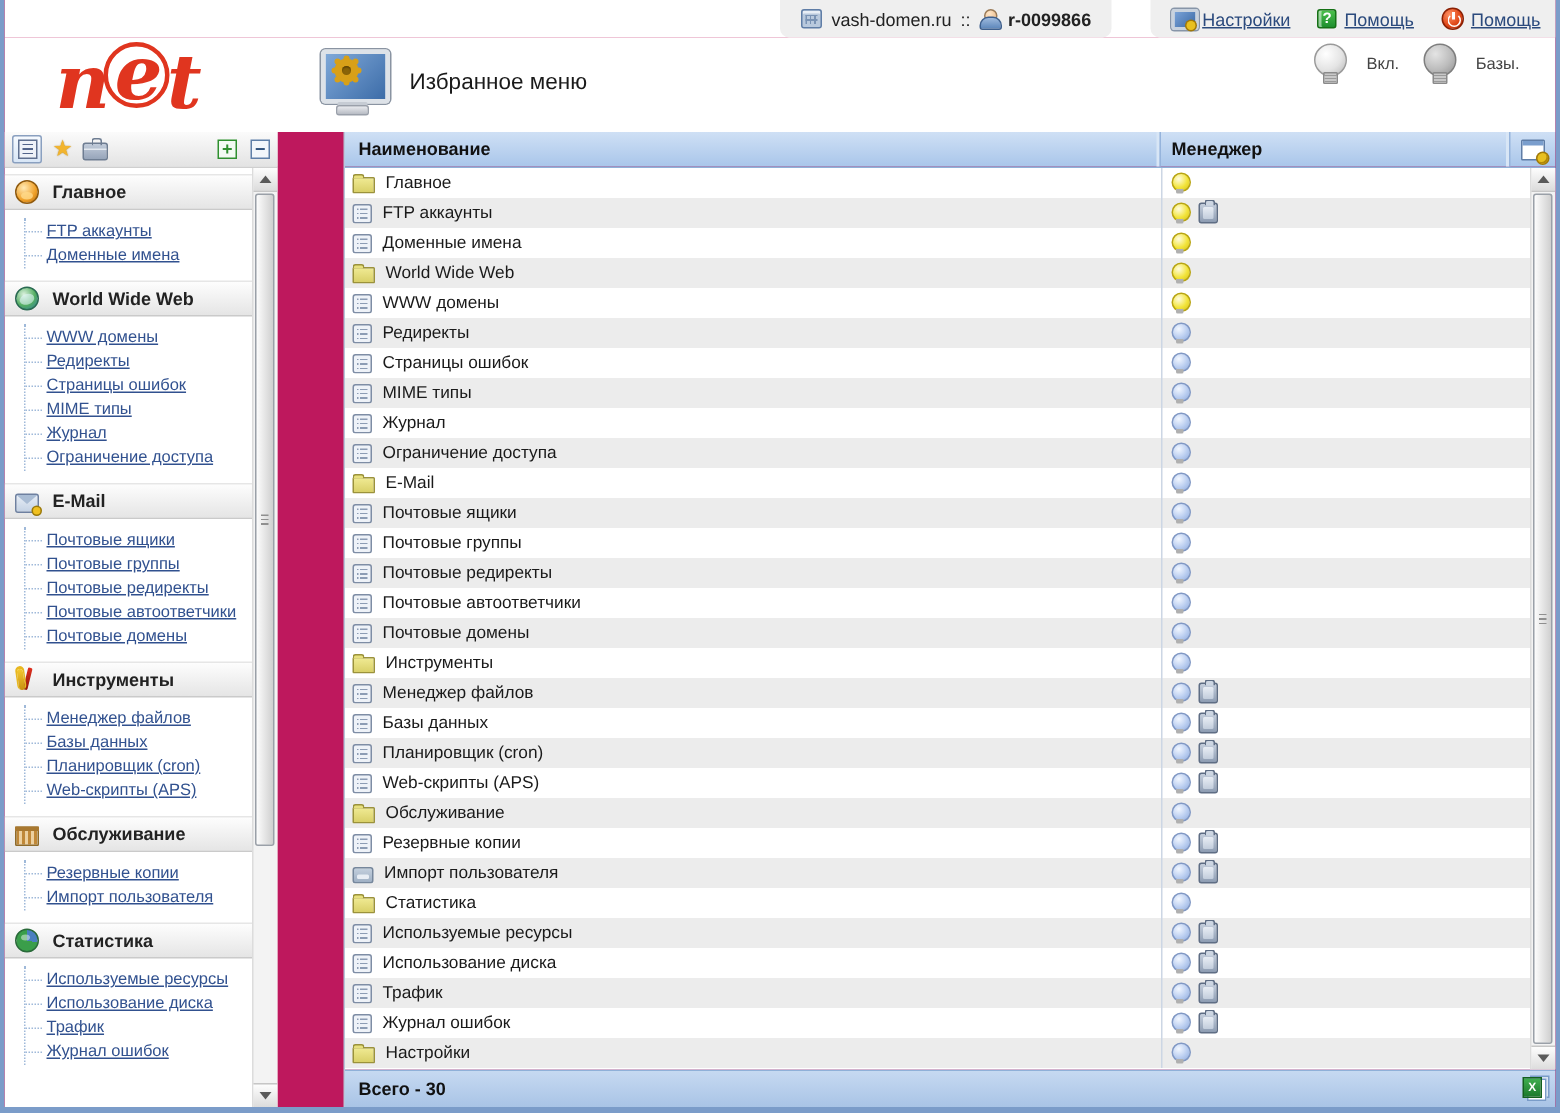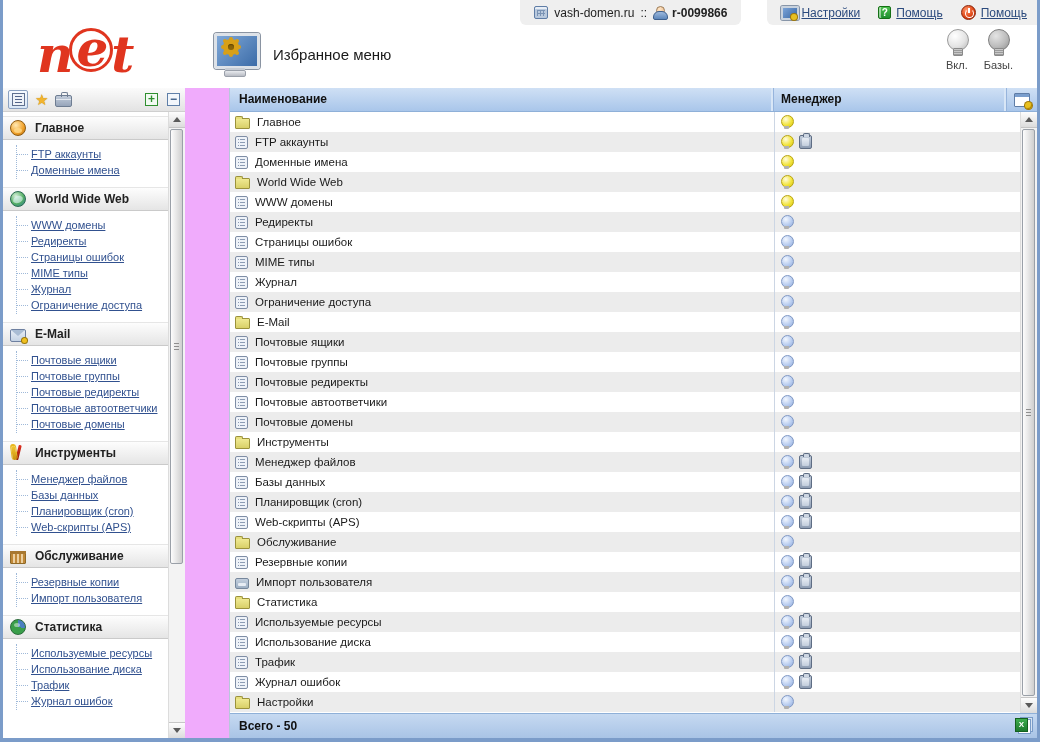--- a/index.html
+++ b/index.html
@@ -1,19 +1,19 @@
 <!DOCTYPE html>
 <html><head>
 <meta charset="utf-8">
 <style>
   * { margin:0; padding:0; box-sizing:border-box; }
   html,body { background:#fff; }
   body { font-family:"Liberation Sans", sans-serif; font-size:11px; color:#222; }
   .page { position:relative; width:1040px; height:742px; border-left:3px solid #7b9cc9;
-          border-right:3px solid #7b9cc9; border-bottom:4px solid #7b9cc9; background:#f0abfc; overflow:hidden; }
+          border-right:3px solid #7b9cc9; border-bottom:4px solid #7b9cc9; background:#be185d; overflow:hidden; }
 
   
   .topbar { height:25px; display:flex; justify-content:flex-end; gap:26px; background:#fff; }
   .tb-box { background:#efefef; display:flex; align-items:center; gap:6px; padding:0 14px; height:25px; }
   .tb-account { border-radius:0 0 6px 6px; }
   .tb-links { border-radius:0 0 0 6px; gap:18px; padding-right:10px; }
   .tb-user { font-weight:bold; font-size:12px; }
   .tb-domain { font-size:12px; color:#222; }
   .tb-link { display:flex; align-items:center; gap:5px; }
   .tb-link a { color:#2b4a7d; text-decoration:underline; cursor:pointer; font-size:12px; }
@@ -56,21 +56,21 @@
   .i-monitor-gear::after { content:""; position:absolute; bottom:0; left:13px; width:20px; height:5px;
           background:linear-gradient(#e8eaee,#b8bcc4); border:1px solid #9aa0aa; border-radius:2px;
           box-shadow:0 -3px 0 -1px #c6ccd4; }
   .gear { position:absolute; top:8px; left:12px; width:16px; height:16px; background:#d8a018; border-radius:50%;
           box-shadow: 0 -8px 0 -6px #d8a018, 0 8px 0 -6px #d8a018, -8px 0 0 -6px #d8a018, 8px 0 0 -6px #d8a018,
                       -6px -6px 0 -6px #d8a018, 6px 6px 0 -6px #d8a018, -6px 6px 0 -6px #d8a018, 6px -6px 0 -6px #d8a018; }
   .gear::after { content:""; position:absolute; top:5px; left:5px; width:6px; height:6px; border-radius:50%;
           background:#8a6408; box-shadow: inset 0 1px 1px #5f4404; }
   .page-title { font-size:15px; color:#1a1a1a; }
   .toggles { position:absolute; right:24px; top:4px; display:flex; gap:16px; text-align:center; color:#444; }
-  .toggle { display:flex; flex-direction:column; align-items:center; gap:3px;text-align:right; }
+  .toggle { display:flex; flex-direction:row; align-items:center; gap:15px;text-align:right; }
   .bulb-big { width:20px; height:27px; position:relative; cursor:pointer; }
   .bulb-big::before { content:""; position:absolute; top:0; left:0; width:20px; height:20px; border-radius:50%; }
   .bulb-big.on::before { background:radial-gradient(circle at 35% 30%, #ffffff, #e4e4e4 55%, #b4b4b4); border:1px solid #9a9a9a; }
   .bulb-big.off::before { background:radial-gradient(circle at 35% 30%, #e4e4e4, #bcbcbc 55%, #8e8e8e); border:1px solid #7e7e7e; }
   .bulb-big::after { content:""; position:absolute; bottom:0; left:6px; width:8px; height:6px;
           background:repeating-linear-gradient(#c8c8c8 0 1px, #9a9a9a 1px 2px); border:1px solid #8a8a8a; border-radius:1px; }
 
   
   .main { display:flex; height:650px; }
 
@@ -711,19 +711,19 @@
           <span class="sb-btn sb-up">
               <span class="tri-up"></span>
             </span>
           <span class="sb-thumb" style="top:17px; bottom:17px;"></span>
           <span class="sb-btn sb-down">
               <span class="tri-down"></span>
             </span>
         </div>
       </div>
       <div class="t-footer">
-        <span>Всего - 50</span>
+        <span>Всего - 30</span>
         <span class="i-excel"></span>
       </div>
     </div>
 
   </div>
 </div>
 
 </body></html>

